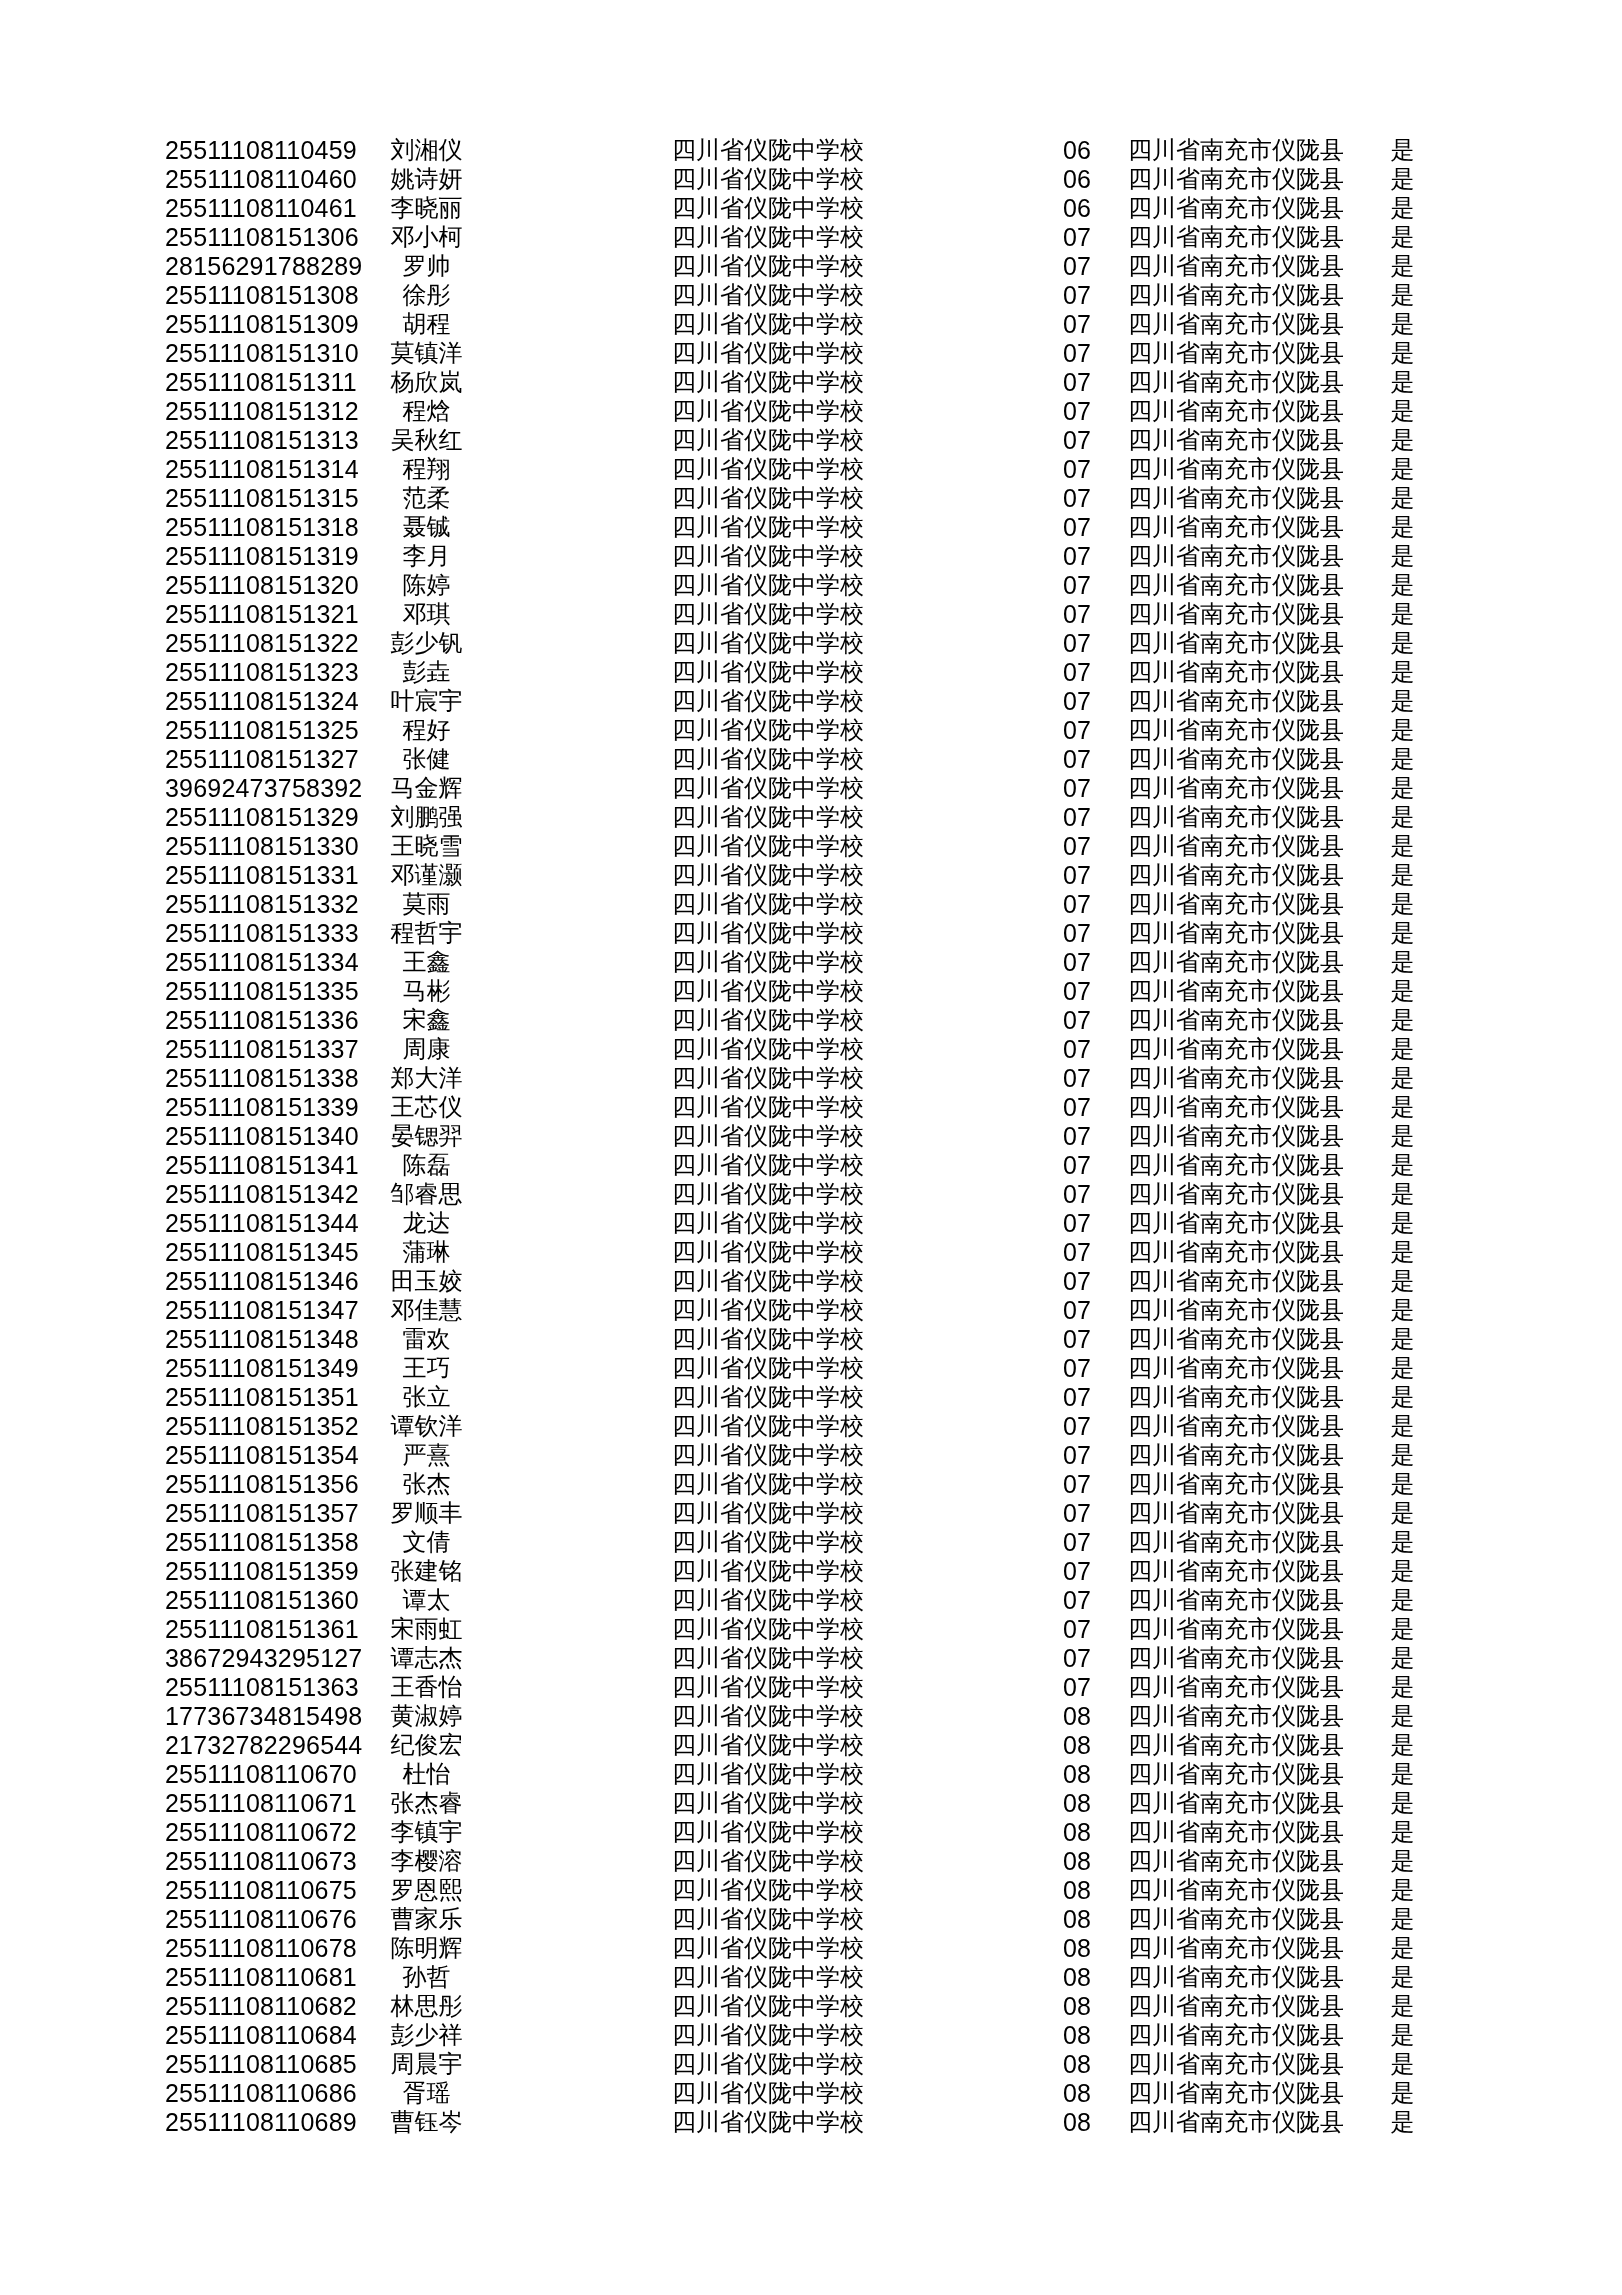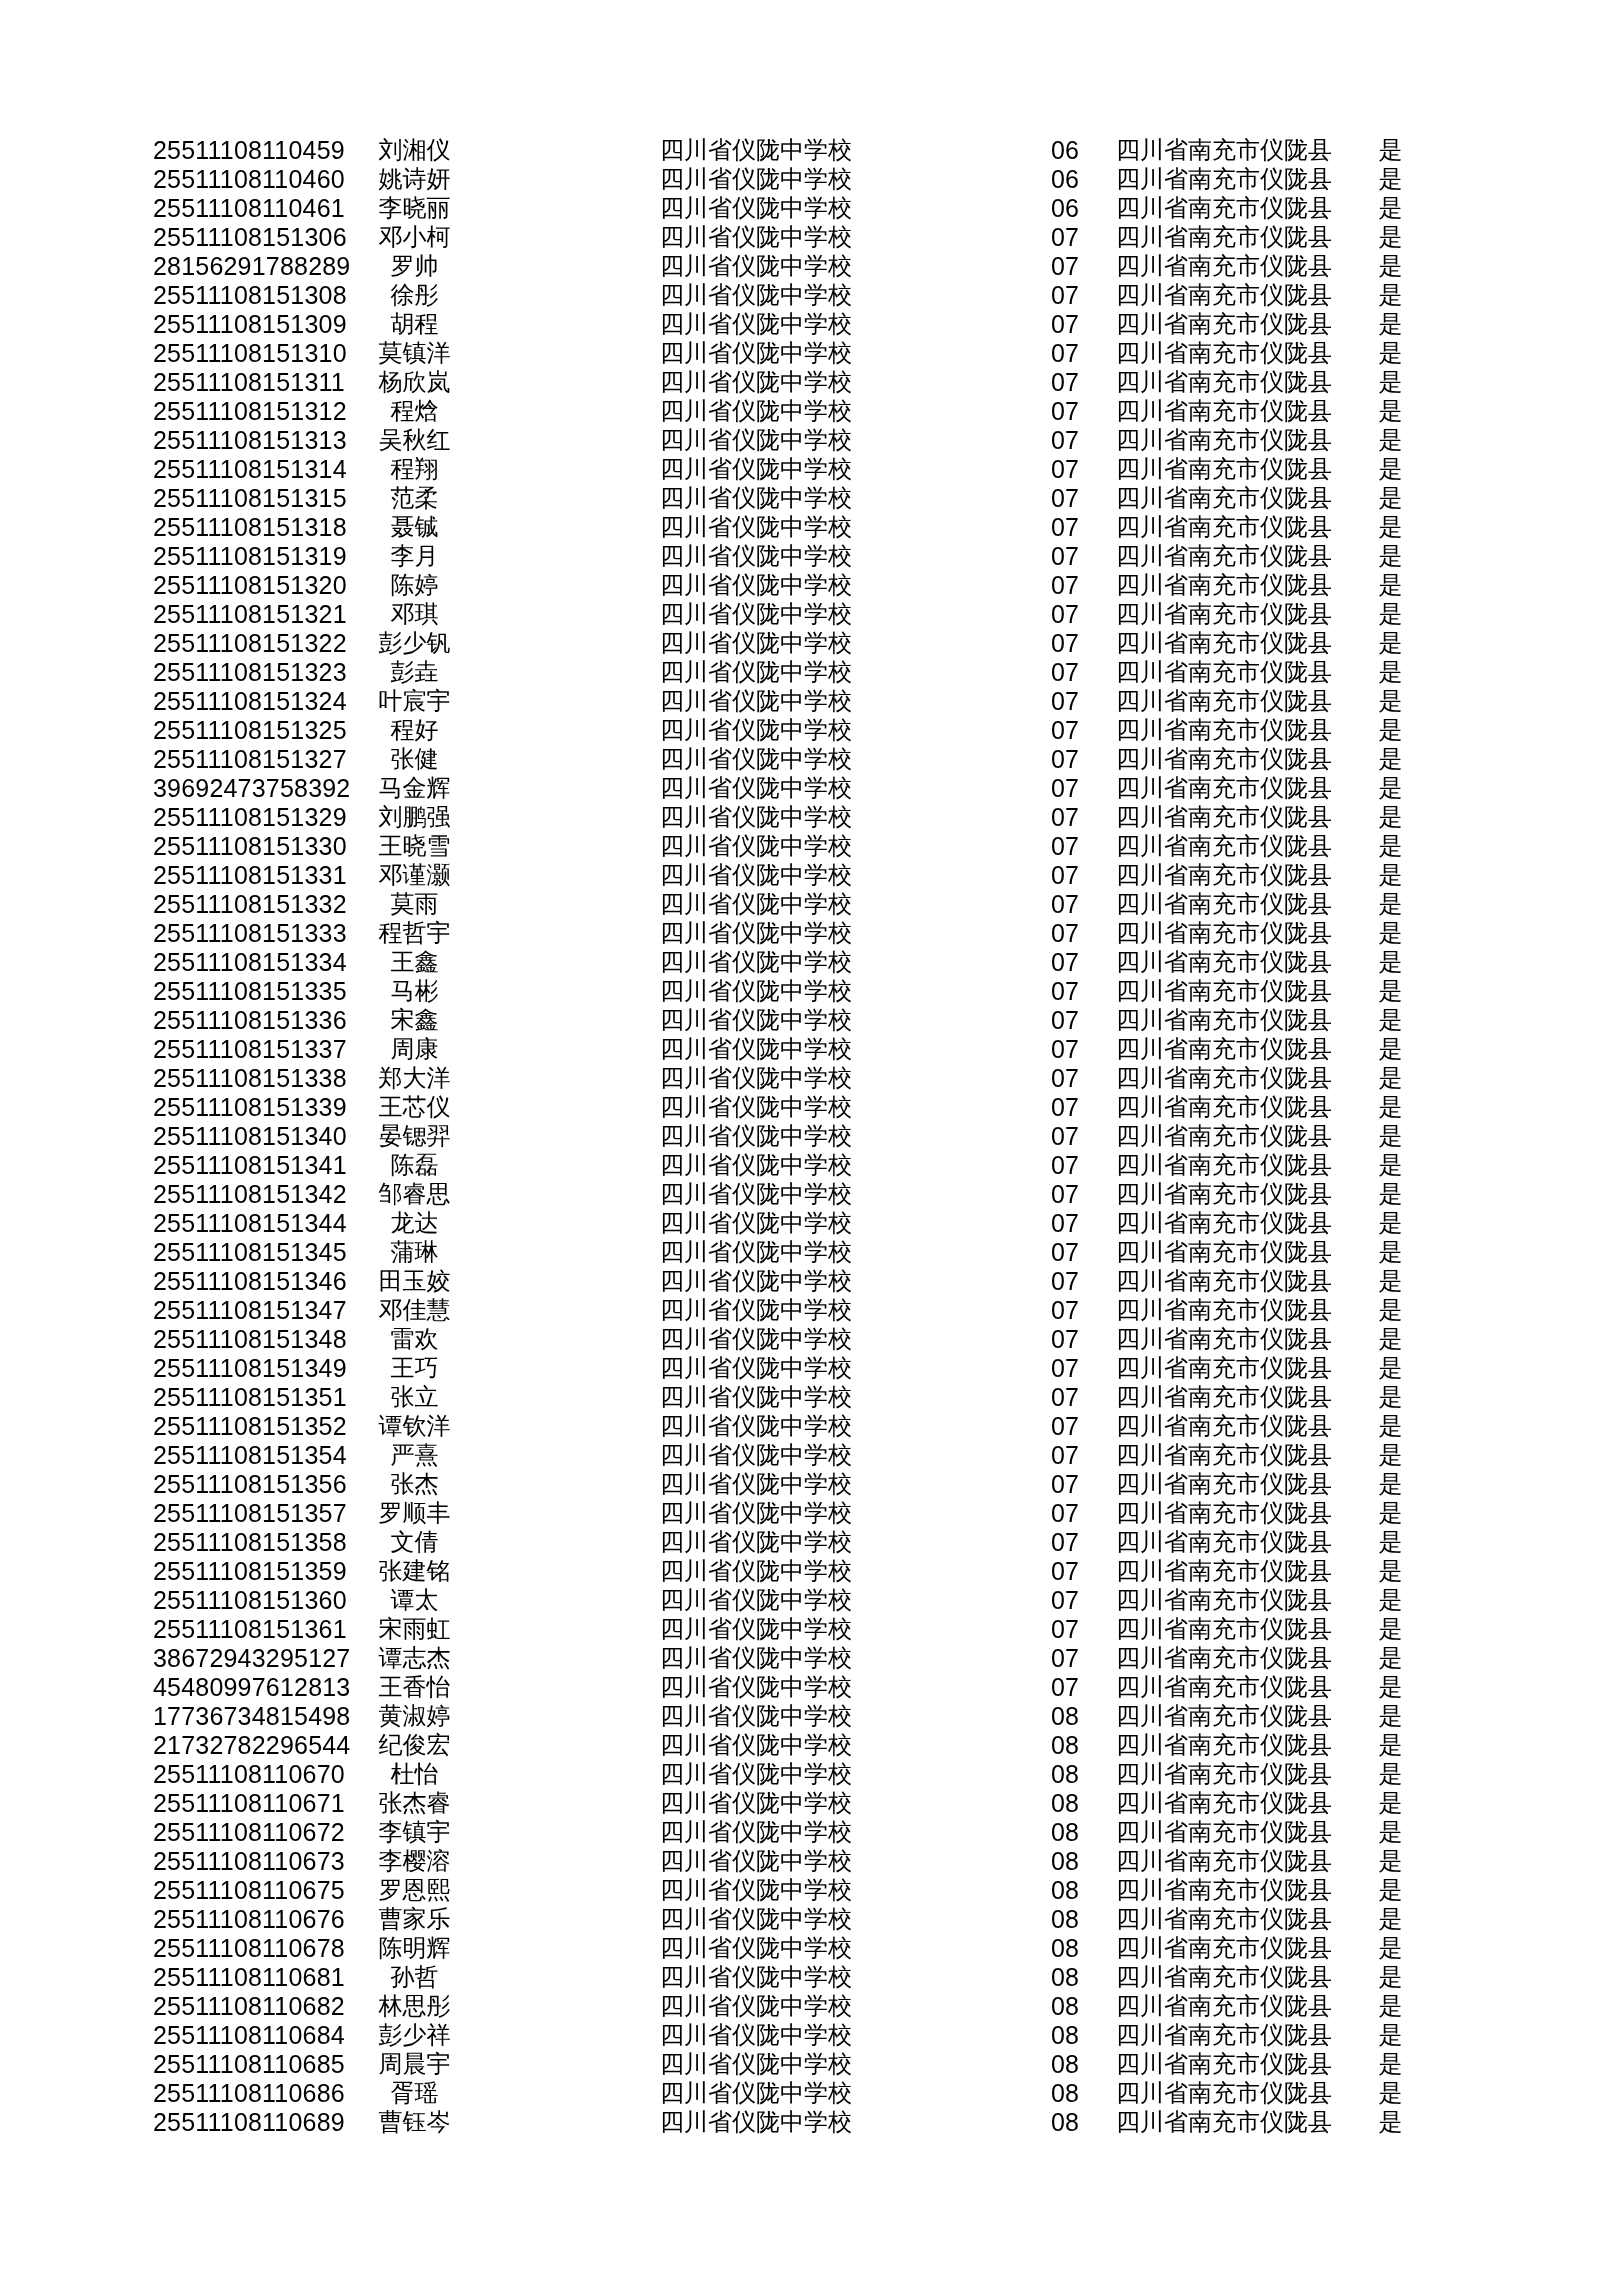--- a/index.html
+++ b/index.html
@@ -5,21 +5,21 @@
   html,body{margin:0;padding:0;}
   body{
     width:1623px;height:2295px;
     background:#ffffff;
     position:relative;
     overflow:hidden;
     font-family:"Liberation Serif","DejaVu Serif",serif;
     color:#000000;
   }
   .sheet{position:absolute;inset:0;}
-  .rows{position:absolute;top:136px;left:4px;width:1340px;}
+  .rows{position:absolute;top:136px;left:16px;width:1340px;}
   .row{position:relative;height:29px;}
   .cell{
     position:absolute;top:0;height:29px;line-height:29px;
     white-space:nowrap;color:#000000;
   }
   .id{
     left:149px;width:196px;text-align:left;
     font-family:"Liberation Sans","DejaVu Sans",sans-serif;
     font-size:25px;letter-spacing:0.2px;
   }
@@ -509,21 +509,21 @@
   <div class="row">
     <span class="cell id">38672943295127</span>
     <span class="cell name">谭志杰</span>
     <span class="cell school">四川省仪陇中学校</span>
     <span class="cell cls">07</span>
     <span class="cell county">四川省南充市仪陇县</span>
     <span class="cell flag">是</span>
   </div>
 
   <div class="row">
-    <span class="cell id">45480997612813</span>
+    <span class="cell id">25511108151363</span>
     <span class="cell name">王香怡</span>
     <span class="cell school">四川省仪陇中学校</span>
     <span class="cell cls">07</span>
     <span class="cell county">四川省南充市仪陇县</span>
     <span class="cell flag">是</span>
   </div>
 
   <div class="row">
     <span class="cell id">17736734815498</span>
     <span class="cell name">黄淑婷</span>

